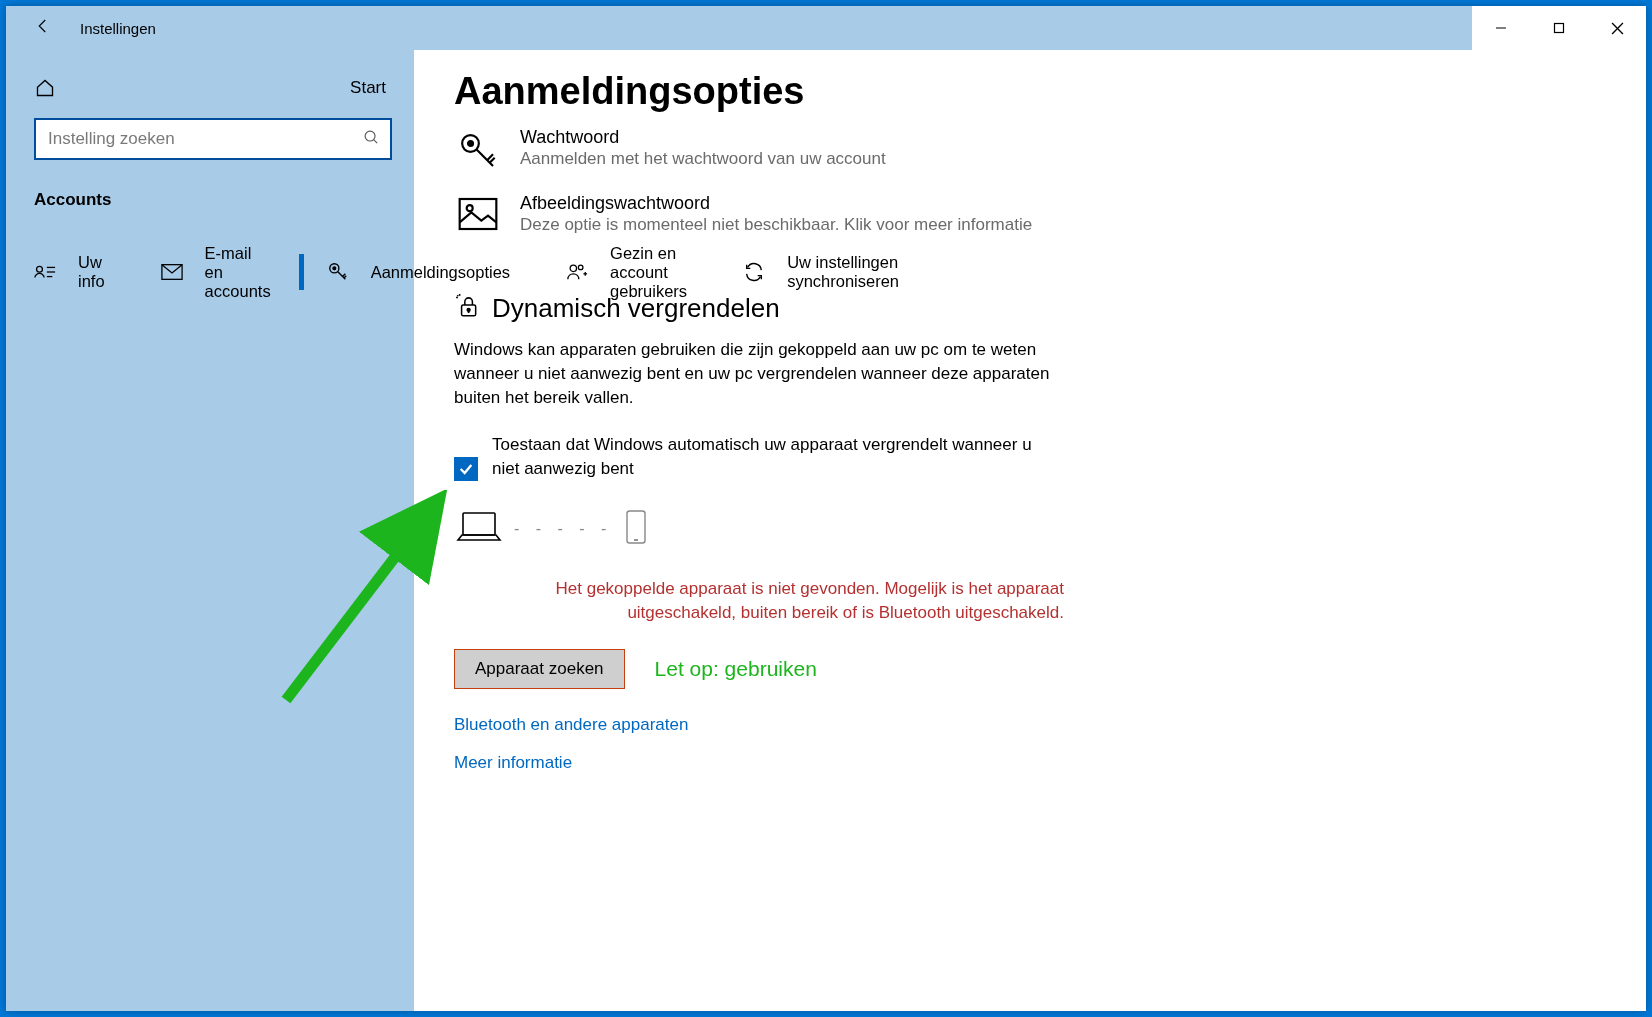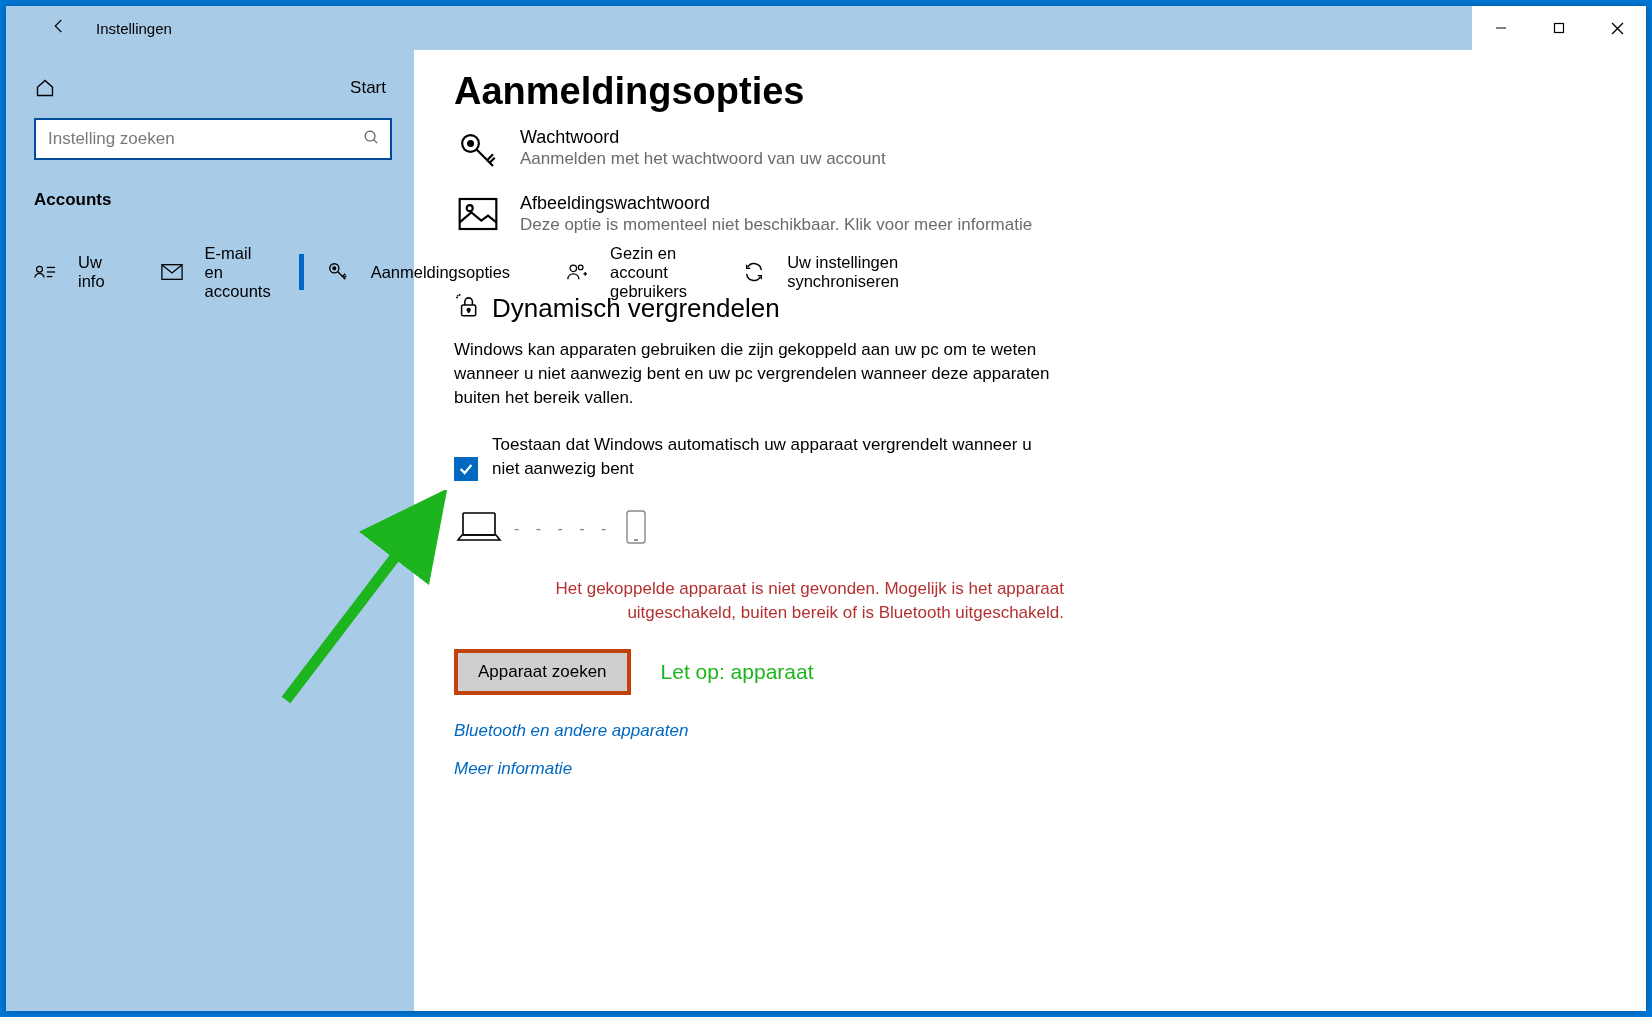--- a/index.html
+++ b/index.html
@@ -18,21 +18,21 @@
     height: 44px;
     display: flex;
     align-items: center;
     background: #a8cbe8;
     position: relative;
   }
   .titlebar-left {
     display: flex;
     align-items: center;
     gap: 28px;
-    padding-left: 44px;
+    padding-left: 28px;
   }
   .back-btn {
     font-size: 18px;
     color: #000;
   }
   .title-text {
     font-size: 15px;
     color: #000;
   }
   .window-controls {
@@ -178,36 +178,35 @@
     color: #b43131;
     font-size: 17px;
     max-width: 610px;
     line-height: 1.4;
     margin-bottom: 24px;
     text-align: right;
   }
   .btn-row { display: flex; align-items: center; gap: 30px; margin-bottom: 26px; }
   .btn {
     background: #cfcfcf;
-    border: 4px solid #c2410c;
+    border: 1px solid #c2410c;
     padding: 9px 20px;
     font-size: 17px;
     cursor: pointer;
   }
   .annotation-note {
     color: #1db51d;
     font-size: 21px;
   }
   .link {
     color: #0068c1;
     font-size: 17px;
     margin-bottom: 18px;
     display: block;
     cursor: pointer;
-    font-style: italic;
   }
   .arrow-annotation {
     position: absolute;
     pointer-events: none;
   }
 </style>
 </head>
 <body>
 
 <div class="window">
@@ -391,21 +390,21 @@
               <rect x="3" y="2" width="18" height="32" rx="2.5"></rect>
               <line x1="10" y1="31" x2="14" y2="31" stroke-width="1.8"></line>
             </svg>
         </span>
       </div>
 
       <p class="error-text">Het gekoppelde apparaat is niet gevonden. Mogelijk is het apparaat uitgeschakeld, buiten bereik of is Bluetooth uitgeschakeld.</p>
 
       <div class="btn-row">
         <button class="btn">Apparaat zoeken</button>
-        <span class="annotation-note">Let op: apparaat</span>
+        <span class="annotation-note">Let op: gebruiken</span>
       </div>
 
       <a class="link">Bluetooth en andere apparaten</a>
       <a class="link">Meer informatie</a>
     </div>
 
     <svg class="arrow-annotation" style="left:260px; top:440px;" width="190" height="220" viewBox="0 0 190 220">
       <defs>
         <marker id="arrowhead" markerWidth="8" markerHeight="8" refX="6" refY="4" orient="auto">
           <polygon points="0 0, 8 4, 0 8" fill="#1db51d"></polygon>

